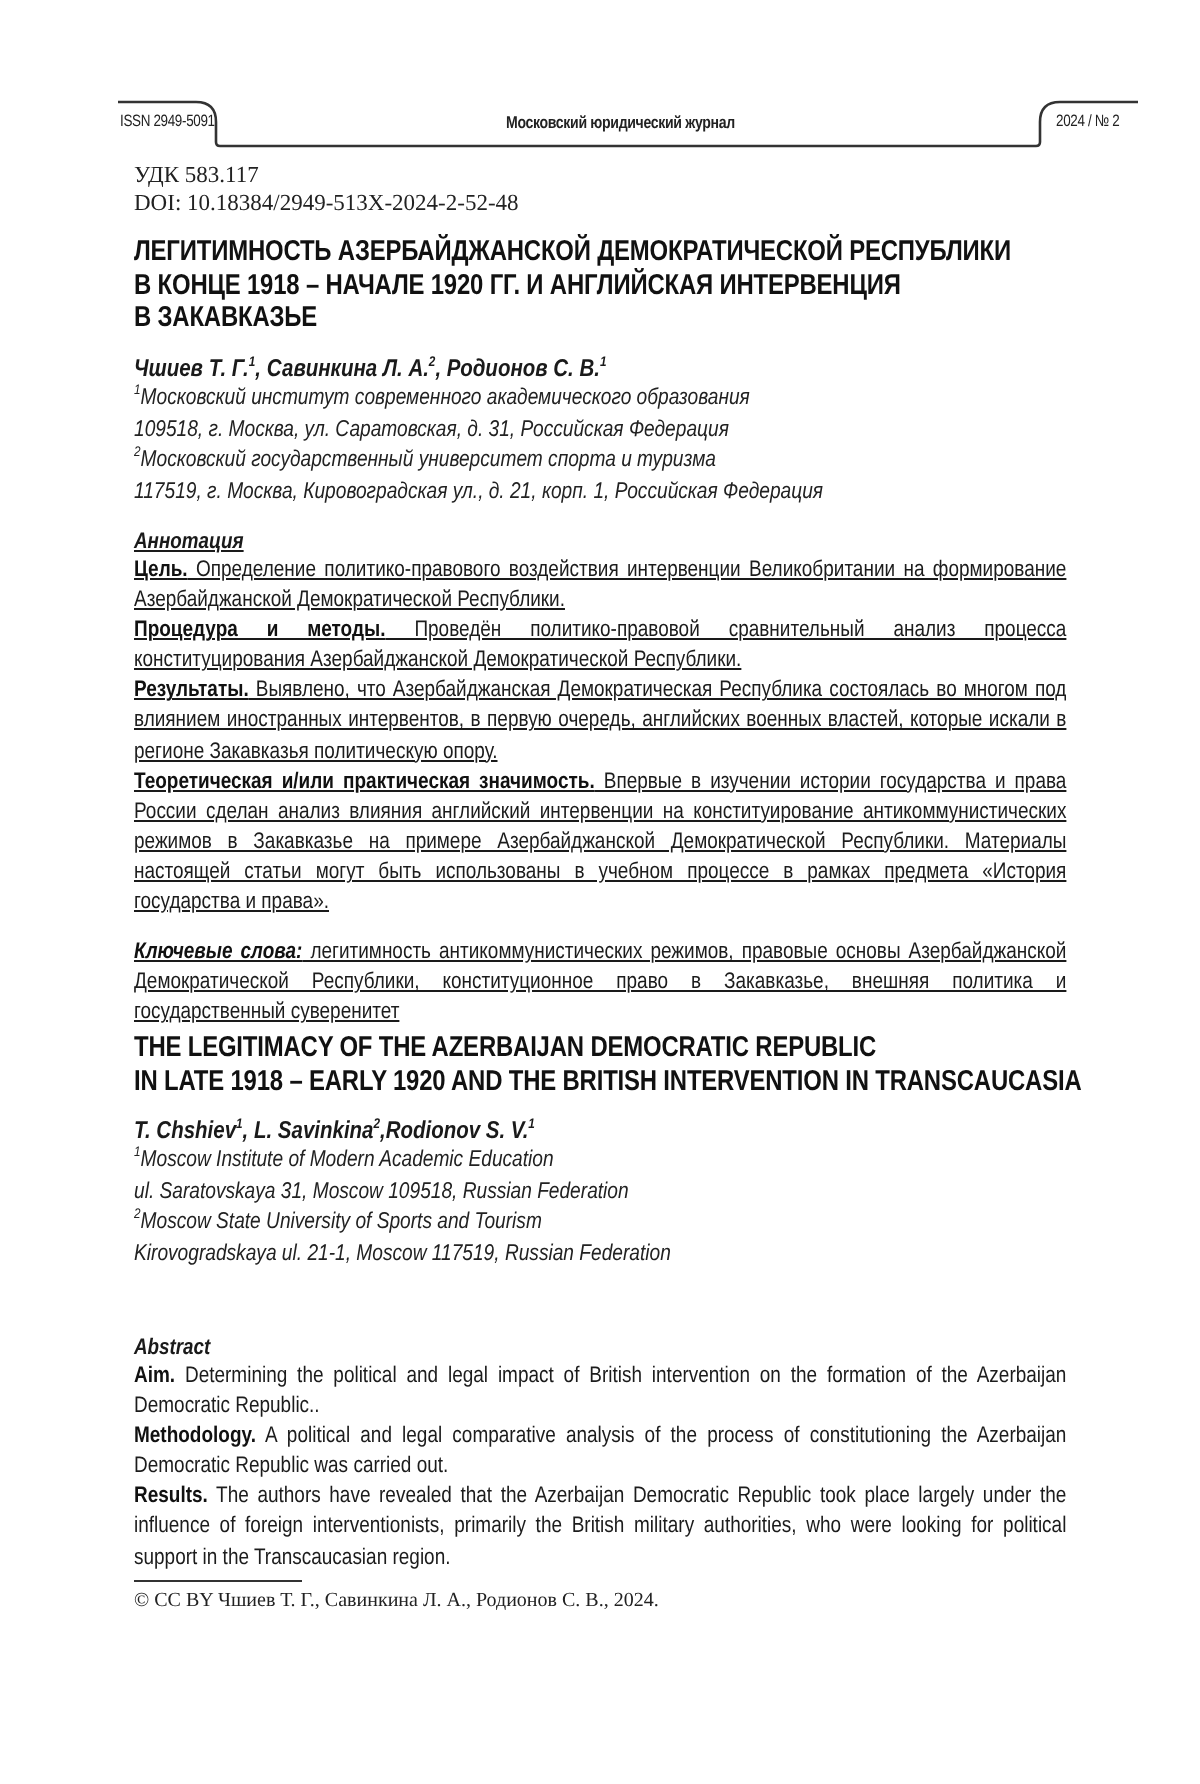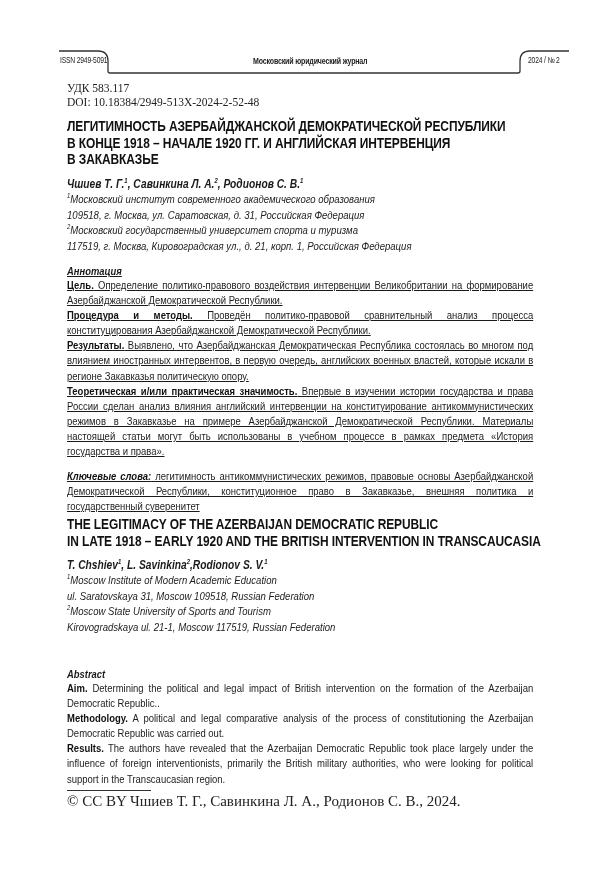--- a/index.html
+++ b/index.html
@@ -28,21 +28,21 @@
     .authors { font-family: "Liberation Sans", sans-serif; font-weight: bold; font-style: italic; font-size: 12.2px; line-height: 15px; white-space: nowrap; }
     .affil { font-family: "Liberation Sans", sans-serif; font-style: italic; font-size: 11.4px; line-height: 15.5px; white-space: nowrap; color: #222; }
     sup { font-size: 7px; vertical-align: 5px; line-height: 0; }
 
     .abs-head { font-family: "Liberation Sans", sans-serif; font-weight: bold; font-style: italic; font-size: 11.2px; line-height: 14px; }
     .para { font-family: "Liberation Sans", sans-serif; font-size: 11.3px; line-height: 15.1px; text-align: justify; color: #1c1c1c; margin: 0; }
     .para b { font-weight: bold; color: #111; }
     .kw b { font-style: italic; }
 
     .fn-rule { position: absolute; left: 67px; top: 790px; width: 84px; height: 1px; background: #333; }
-    .copyright { position: absolute; left: 67px; top: 795px; font-family: "Liberation Serif", serif; font-size: 15px; line-height: 12px; color: #222; white-space: nowrap; }
+    .copyright { position: absolute; left: 67px; top: 795px; font-family: "Liberation Serif", serif; font-size: 10px; line-height: 12px; color: #222; white-space: nowrap; }
 
     .pagenum-wrap { position: absolute; left: 208px; top: 812px; width: 185px; height: 50px; }
     .pagenum { position: absolute; left: 82px; top: 13px; width: 22px; text-align: center; font-family: "Liberation Sans", sans-serif; font-weight: bold; font-size: 12px; transform: scaleX(0.85); color: #111; }
   </style>
 </head>
 <body>
 
 <div class="page">
 
   <div class="header">

